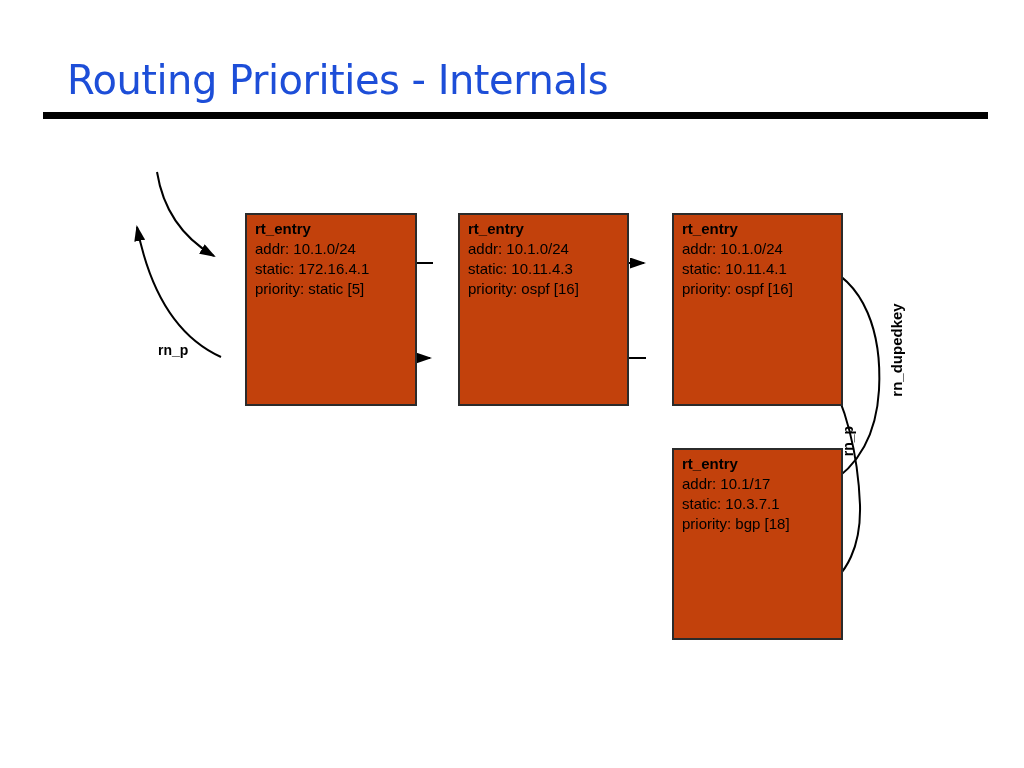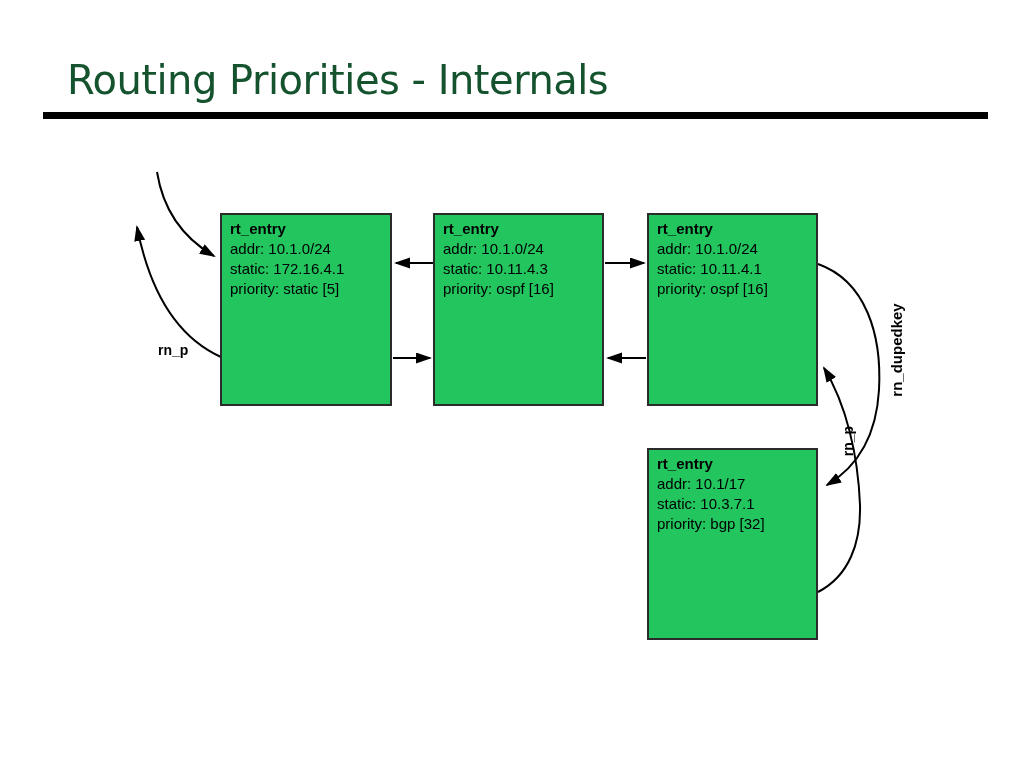--- a/index.html
+++ b/index.html
@@ -18,21 +18,21 @@
   }
   .slide-title {
     position: absolute;
     left: 67px;
     top: 57px;
     font-family: "DejaVu Sans", sans-serif;
     font-size: 40px;
     font-weight: 400;
     letter-spacing: -0.5px;
     white-space: nowrap;
-    color: #14532d;
+    color: #1d4ed8;
   }
   .title-rule {
     position: absolute;
     left: 43px;
     top: 112px;
     width: 945px;
     height: 7px;
     background: #000000;
   }
   .diagram-svg {
@@ -41,25 +41,26 @@
     top: 0;
     width: 1024px;
     height: 768px;
   }
   .rt-box {
     position: absolute;
     box-sizing: border-box;
     width: 172px;
     height: 193px;
     border: 2px solid #2b2b2b;
-    background: #22c55e;
+    background: #c2410c;
     padding: 4px 8px;
     font-size: 15px;
     line-height: 20px;
     white-space: nowrap;
+    margin-left: 25px;
   }
   .rt-box .box-head {
     font-weight: bold;
   }
   .box-1 { left: 220px; top: 213px; }
   .box-2 { left: 433px; top: 213px; width: 171px; }
   .box-3 { left: 647px; top: 213px; width: 171px; }
   .box-4 { left: 647px; top: 448px; width: 171px; height: 192px; }
   .ptr-label {
     position: absolute;
@@ -138,21 +139,21 @@
     <div class="box-head">rt_entry</div>
     <div>addr: 10.1.0/24</div>
     <div>static: 10.11.4.1</div>
     <div>priority: ospf [16]</div>
   </div>
 
   <div class="rt-box box-4">
     <div class="box-head">rt_entry</div>
     <div>addr: 10.1/17</div>
     <div>static: 10.3.7.1</div>
-    <div>priority: bgp [32]</div>
+    <div>priority: bgp [18]</div>
   </div>
 
   <div class="ptr-label label-rn-p-left">rn_p</div>
 
   <div class="ptr-label label-rn-dupedkey">rn_dupedkey</div>
 
   <div class="ptr-label label-rn-p-right">rn_p</div>
 
 </div>
 

